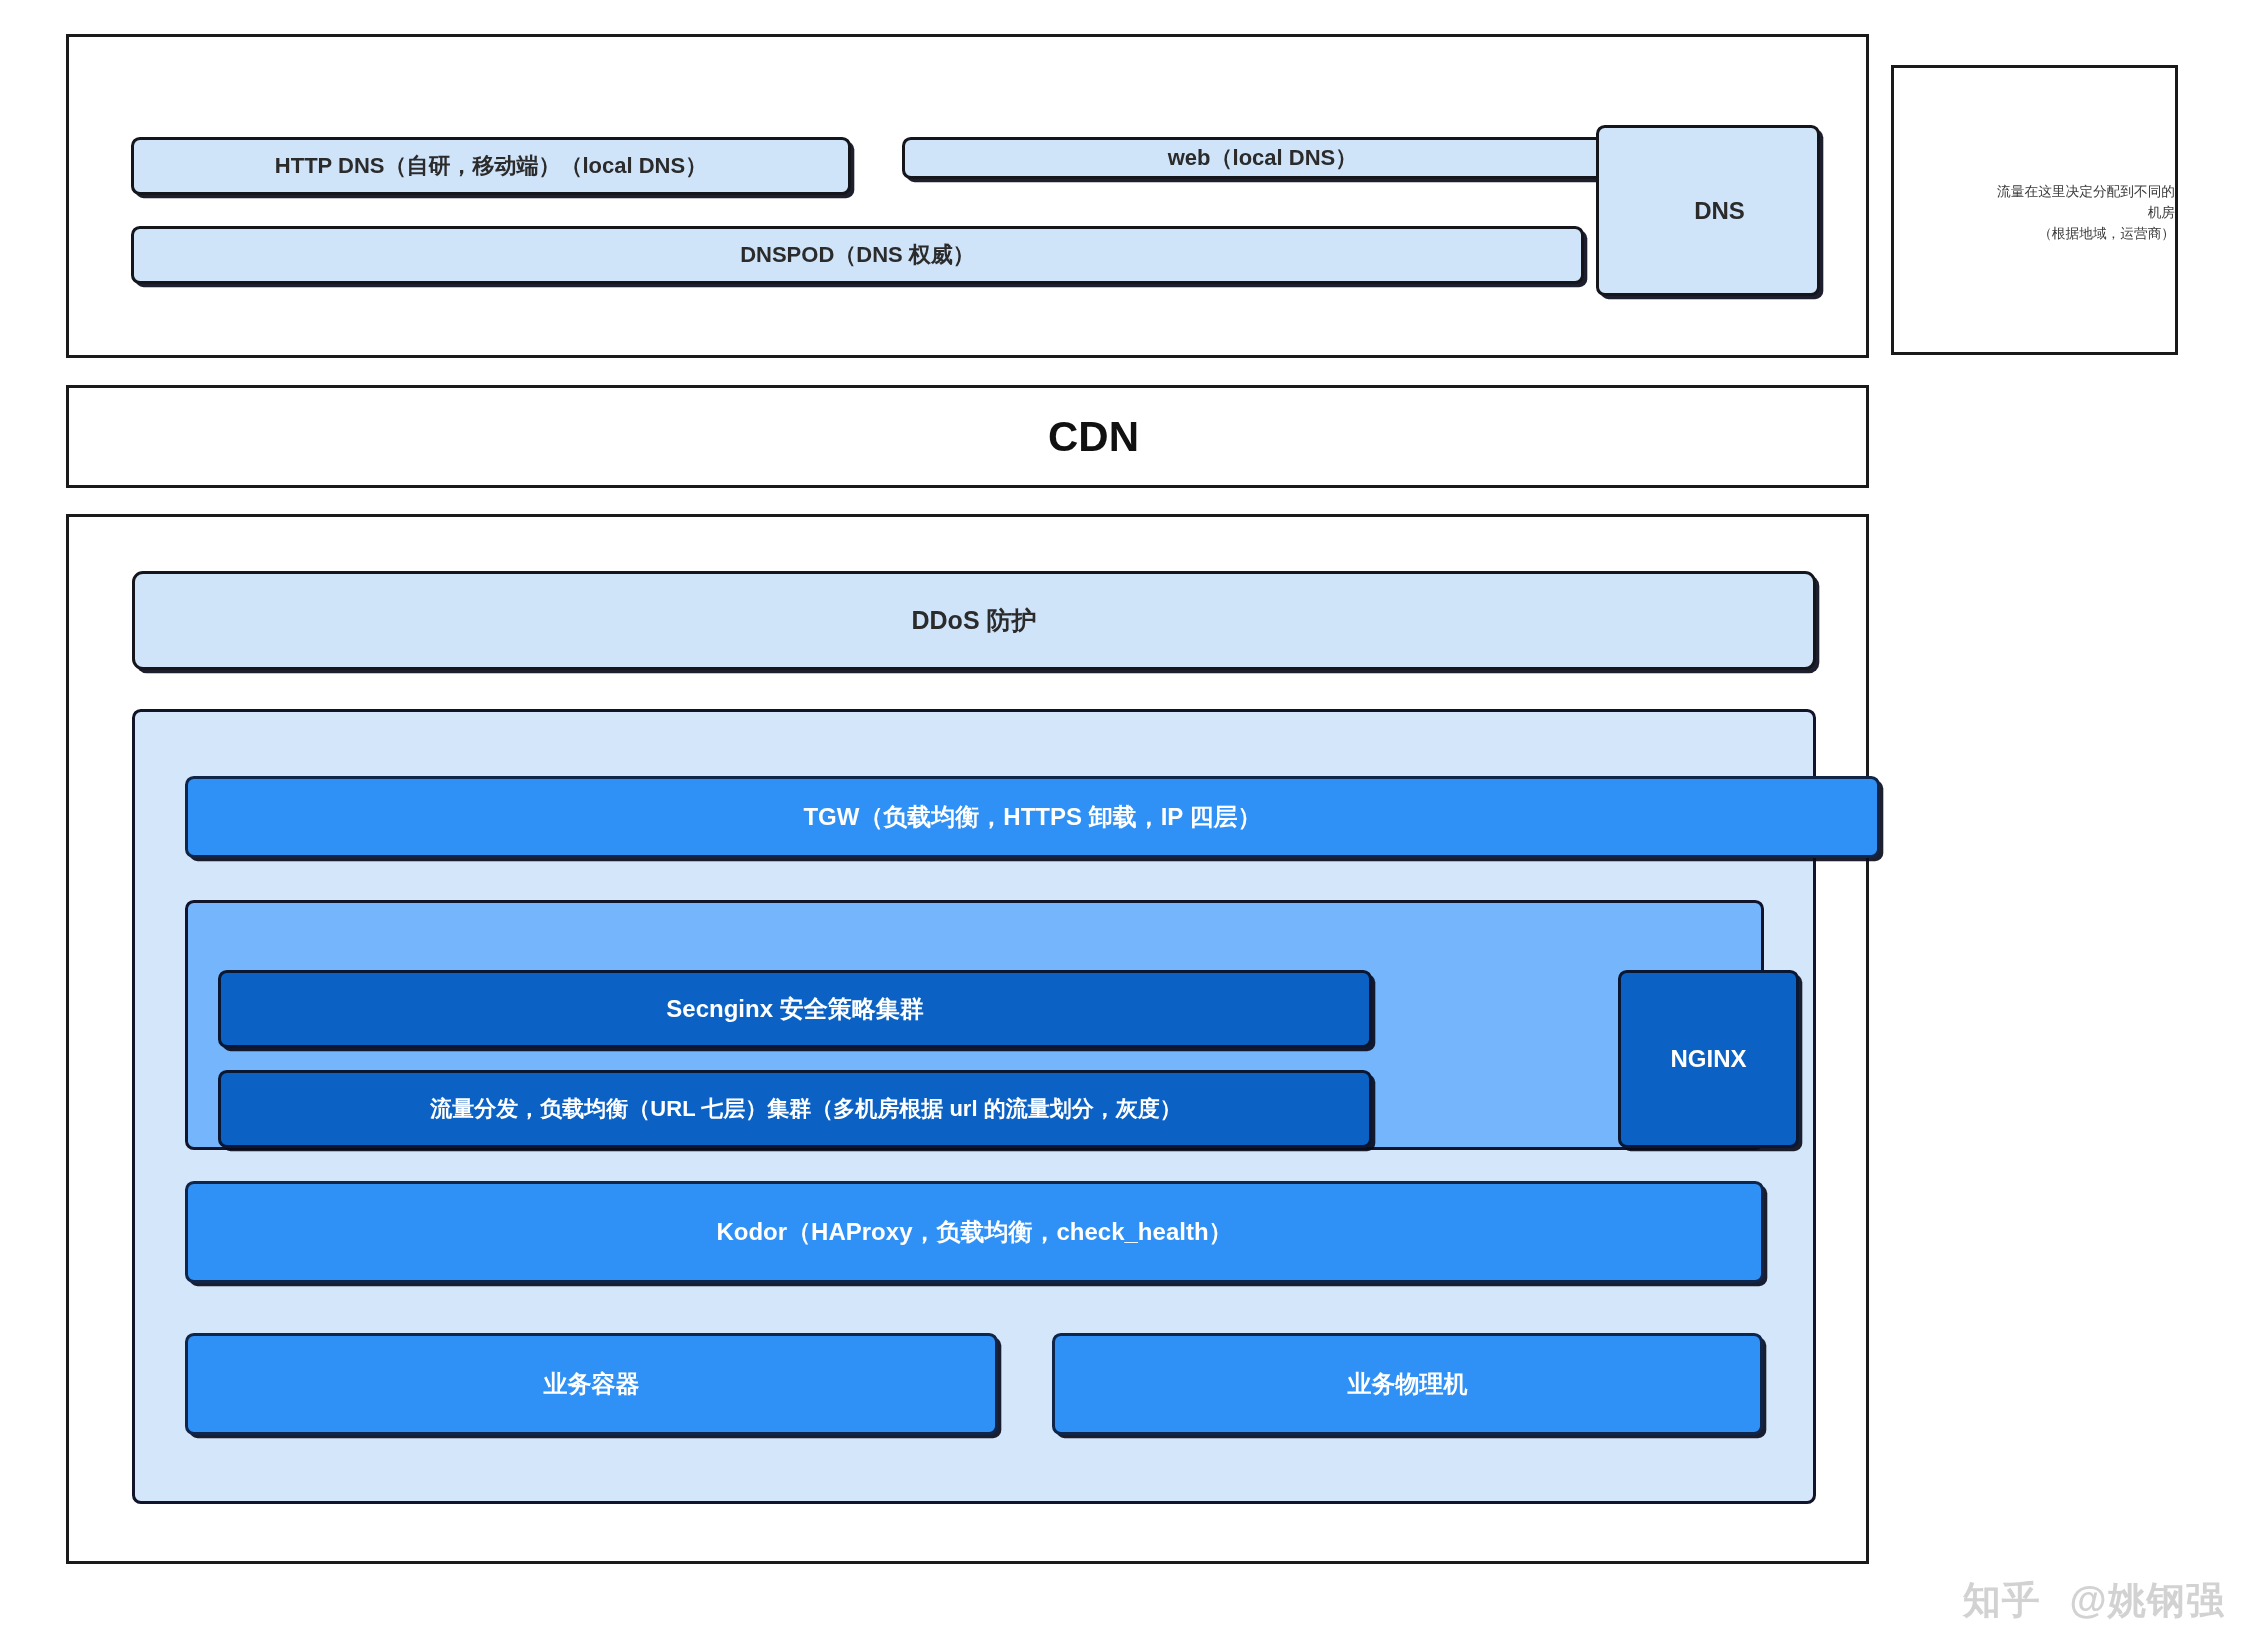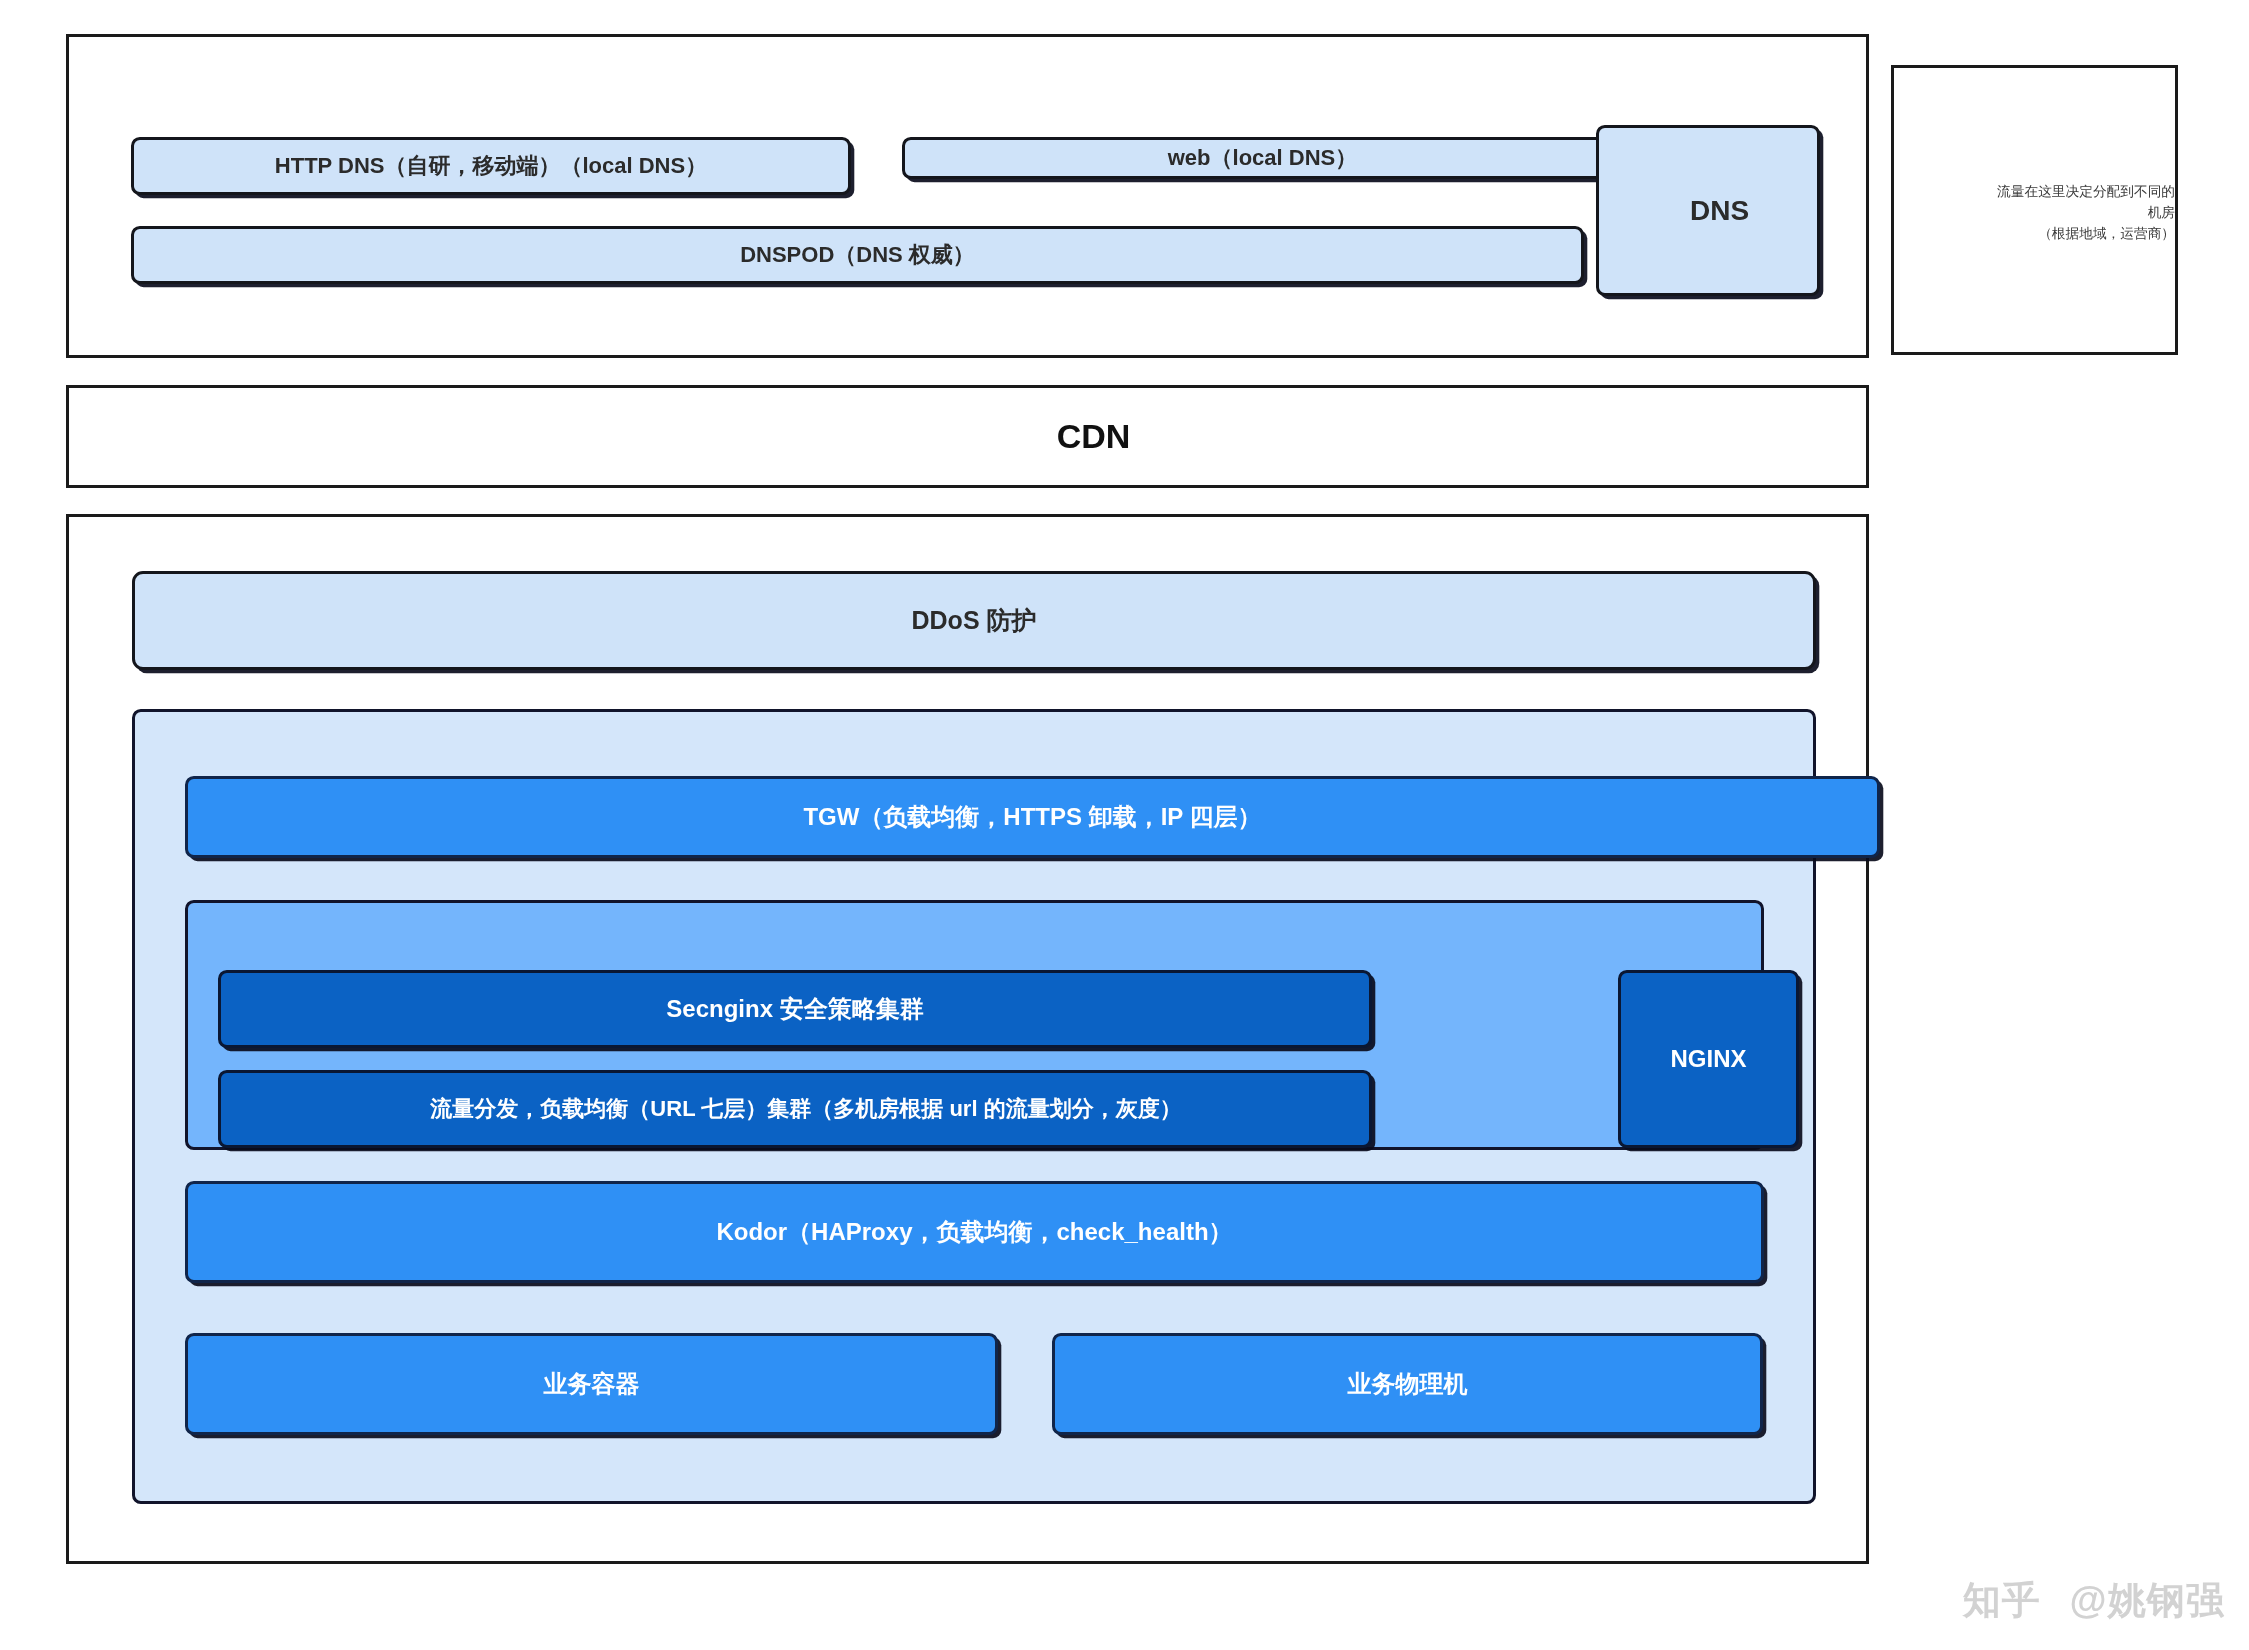--- a/index.html
+++ b/index.html
@@ -110,32 +110,32 @@
 <body>
 
 <div class="frame" style="left:66px; top:34px; width:1803px; height:324px;"></div>
 
 <div class="node lightblue" style="left:131px; top:137px; width:720px; height:58px; font-size:22px;">HTTP DNS（自研，移动端）（local DNS）</div>
 
 <div class="node lightblue" style="left:902px; top:137px; width:721px; height:42px; font-size:22px;">web（local DNS）</div>
 
 <div class="node lightblue" style="left:131px; top:226px; width:1453px; height:58px; font-size:22px;">DNSPOD（DNS 权威）</div>
 
-<div class="node lightblue" style="left:1596px; top:125px; width:224px; height:171px; font-size:28px;padding-left:33px;">DNS</div>
+<div class="node lightblue" style="left:1596px; top:125px; width:224px; height:171px; font-size:24px;padding-left:33px;">DNS</div>
 
 <div class="frame" style="left:1891px; top:65px; width:287px; height:290px;">
   <div class="note-text" style="top:113px;">
     <div>流量在这里决定分配到不同的</div>
     <div>机房</div>
     <div>（根据地域，运营商）</div>
   </div>
 </div>
 
 <div class="frame" style="left:66px; top:385px; width:1803px; height:103px;"></div>
-<div class="section-title" style="left:66px; top:385px; width:2055px; height:103px; font-size:34px;">CDN</div>
+<div class="section-title" style="left:66px; top:385px; width:2055px; height:103px; font-size:42px;">CDN</div>
 
 <div class="frame" style="left:66px; top:514px; width:1803px; height:1050px;"></div>
 
 <div class="node lightblue" style="left:132px; top:571px; width:1684px; height:99px; font-size:25px;border-radius:11px;">DDoS 防护</div>
 
 <div class="panel pale" style="left:132px; top:709px; width:1684px; height:795px;"></div>
 
 <div class="node midblue" style="left:185px; top:776px; width:1695px; height:82px; font-size:24px;">TGW（负载均衡，HTTPS 卸载，IP 四层）</div>
 
 <div class="panel sky" style="left:185px; top:900px; width:1579px; height:250px;"></div>

